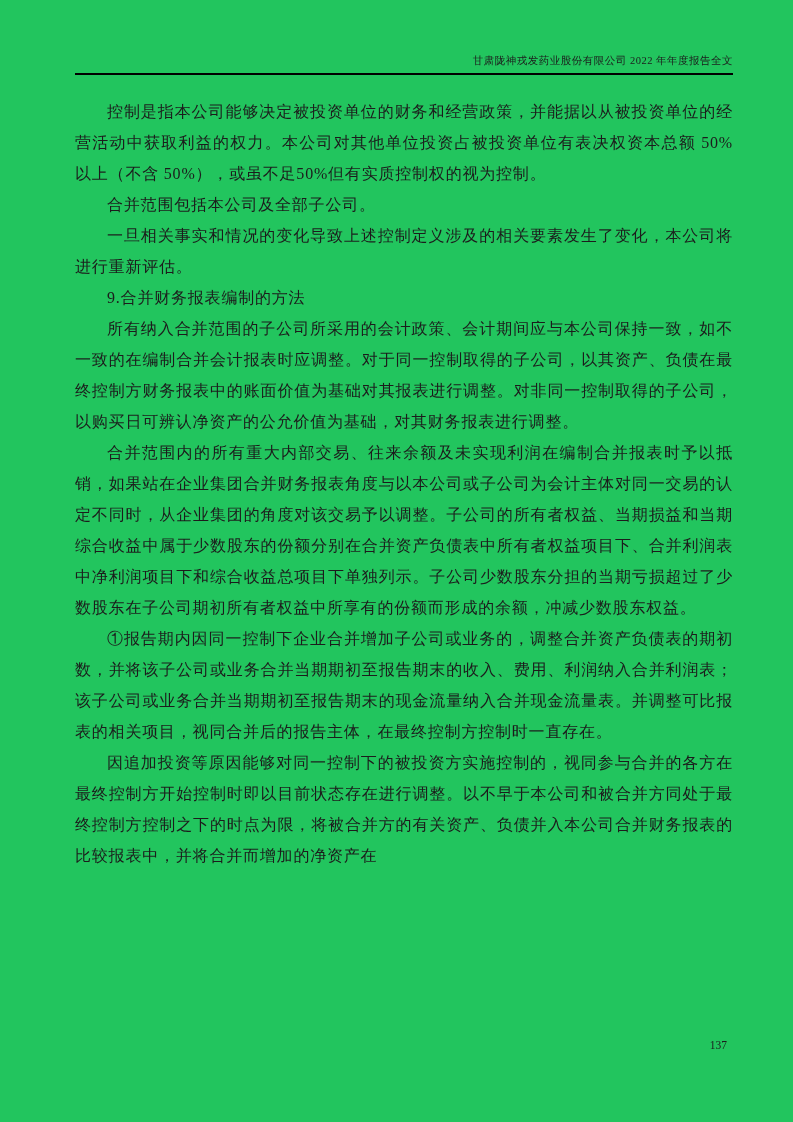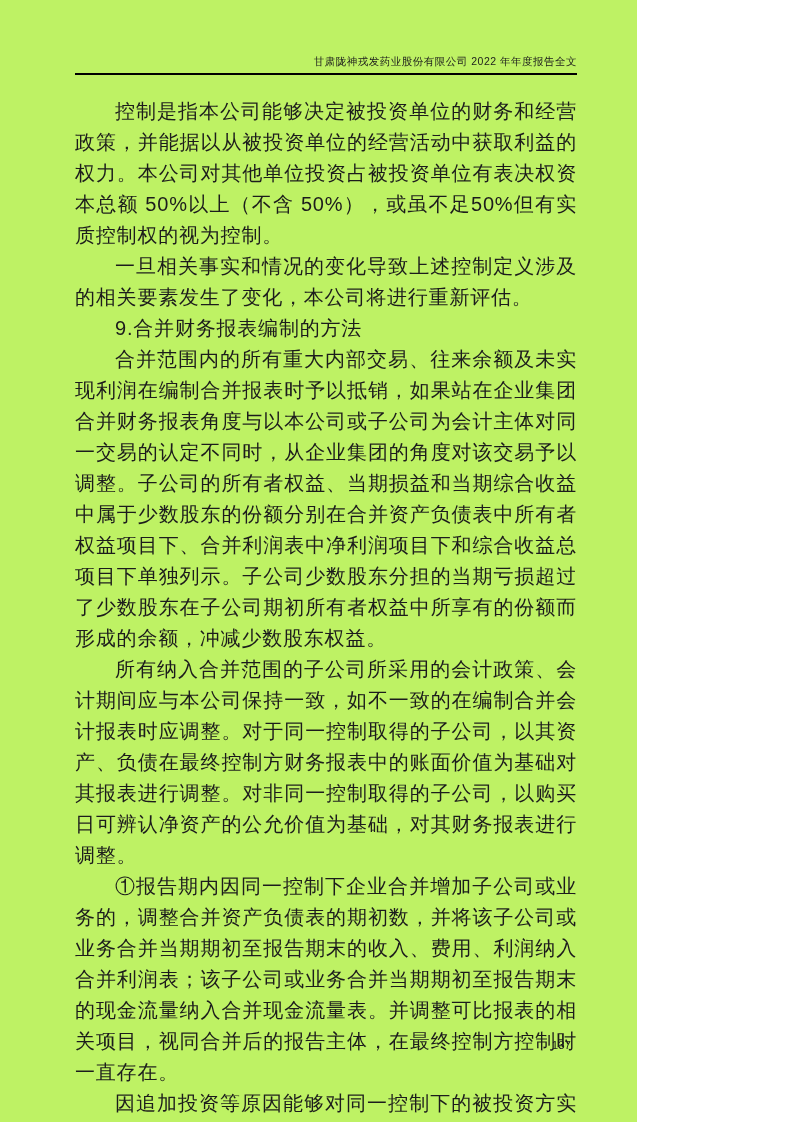--- a/index.html
+++ b/index.html
@@ -2,42 +2,42 @@
 <html><head>
 <meta charset="utf-8">
 <style>
   html, body {
     margin: 0;
     padding: 0;
     background: #ffffff;
   }
   .page {
     position: relative;
-    width: 637px;
+    width: 793px;
     height: 1122px;
-    background: #bef264;
-    font-family: Liberation Sans, sans-serif;
+    background: #22c55e;
+    font-family: Liberation Serif, serif;
     color: #1c1c1c;
     overflow: hidden;
   }
   .header {
     margin: 0 60px 0 75px;
     padding-top: 54px;
     padding-bottom: 5px;
     border-bottom: 2px solid #000000;
     text-align: right;
     font-size: 10.5px;
     line-height: 14px;
     letter-spacing: 0.5px;
     white-space: nowrap;
   }
   .content {
     margin: 0 60px 0 75px;
     padding-top: 21px;
-    font-size: 20px;
+    font-size: 16px;
     line-height: 31px;
     letter-spacing: 0.8px;
     text-align: justify;
   }
   .content p {
     margin: 0;
     padding: 0;
     text-indent: 2em;
   }
   .footer {
@@ -52,23 +52,24 @@
 <body>
 
 <div class="page">
 
   <div class="header">
     <span>甘肃陇神戎发药业股份有限公司 2022 年年度报告全文</span>
   </div>
 
   <div class="content">
     <p>控制是指本公司能够决定被投资单位的财务和经营政策，并能据以从被投资单位的经营活动中获取利益的权力。本公司对其他单位投资占被投资单位有表决权资本总额 50%以上（不含 50%），或虽不足50%但有实质控制权的视为控制。</p>
+    <p>合并范围包括本公司及全部子公司。</p>
     <p>一旦相关事实和情况的变化导致上述控制定义涉及的相关要素发生了变化，本公司将进行重新评估。</p>
     <p>9.合并财务报表编制的方法</p>
+    <p>所有纳入合并范围的子公司所采用的会计政策、会计期间应与本公司保持一致，如不一致的在编制合并会计报表时应调整。对于同一控制取得的子公司，以其资产、负债在最终控制方财务报表中的账面价值为基础对其报表进行调整。对非同一控制取得的子公司，以购买日可辨认净资产的公允价值为基础，对其财务报表进行调整。</p>
     <p>合并范围内的所有重大内部交易、往来余额及未实现利润在编制合并报表时予以抵销，如果站在企业集团合并财务报表角度与以本公司或子公司为会计主体对同一交易的认定不同时，从企业集团的角度对该交易予以调整。子公司的所有者权益、当期损益和当期综合收益中属于少数股东的份额分别在合并资产负债表中所有者权益项目下、合并利润表中净利润项目下和综合收益总项目下单独列示。子公司少数股东分担的当期亏损超过了少数股东在子公司期初所有者权益中所享有的份额而形成的余额，冲减少数股东权益。</p>
-    <p>所有纳入合并范围的子公司所采用的会计政策、会计期间应与本公司保持一致，如不一致的在编制合并会计报表时应调整。对于同一控制取得的子公司，以其资产、负债在最终控制方财务报表中的账面价值为基础对其报表进行调整。对非同一控制取得的子公司，以购买日可辨认净资产的公允价值为基础，对其财务报表进行调整。</p>
     <p>①报告期内因同一控制下企业合并增加子公司或业务的，调整合并资产负债表的期初数，并将该子公司或业务合并当期期初至报告期末的收入、费用、利润纳入合并利润表；该子公司或业务合并当期期初至报告期末的现金流量纳入合并现金流量表。并调整可比报表的相关项目，视同合并后的报告主体，在最终控制方控制时一直存在。</p>
     <p>因追加投资等原因能够对同一控制下的被投资方实施控制的，视同参与合并的各方在最终控制方开始控制时即以目前状态存在进行调整。以不早于本公司和被合并方同处于最终控制方控制之下的时点为限，将被合并方的有关资产、负债并入本公司合并财务报表的比较报表中，并将合并而增加的净资产在</p>
   </div>
 
   <div class="footer">137</div>
 
 </div>
 
 </body></html>

